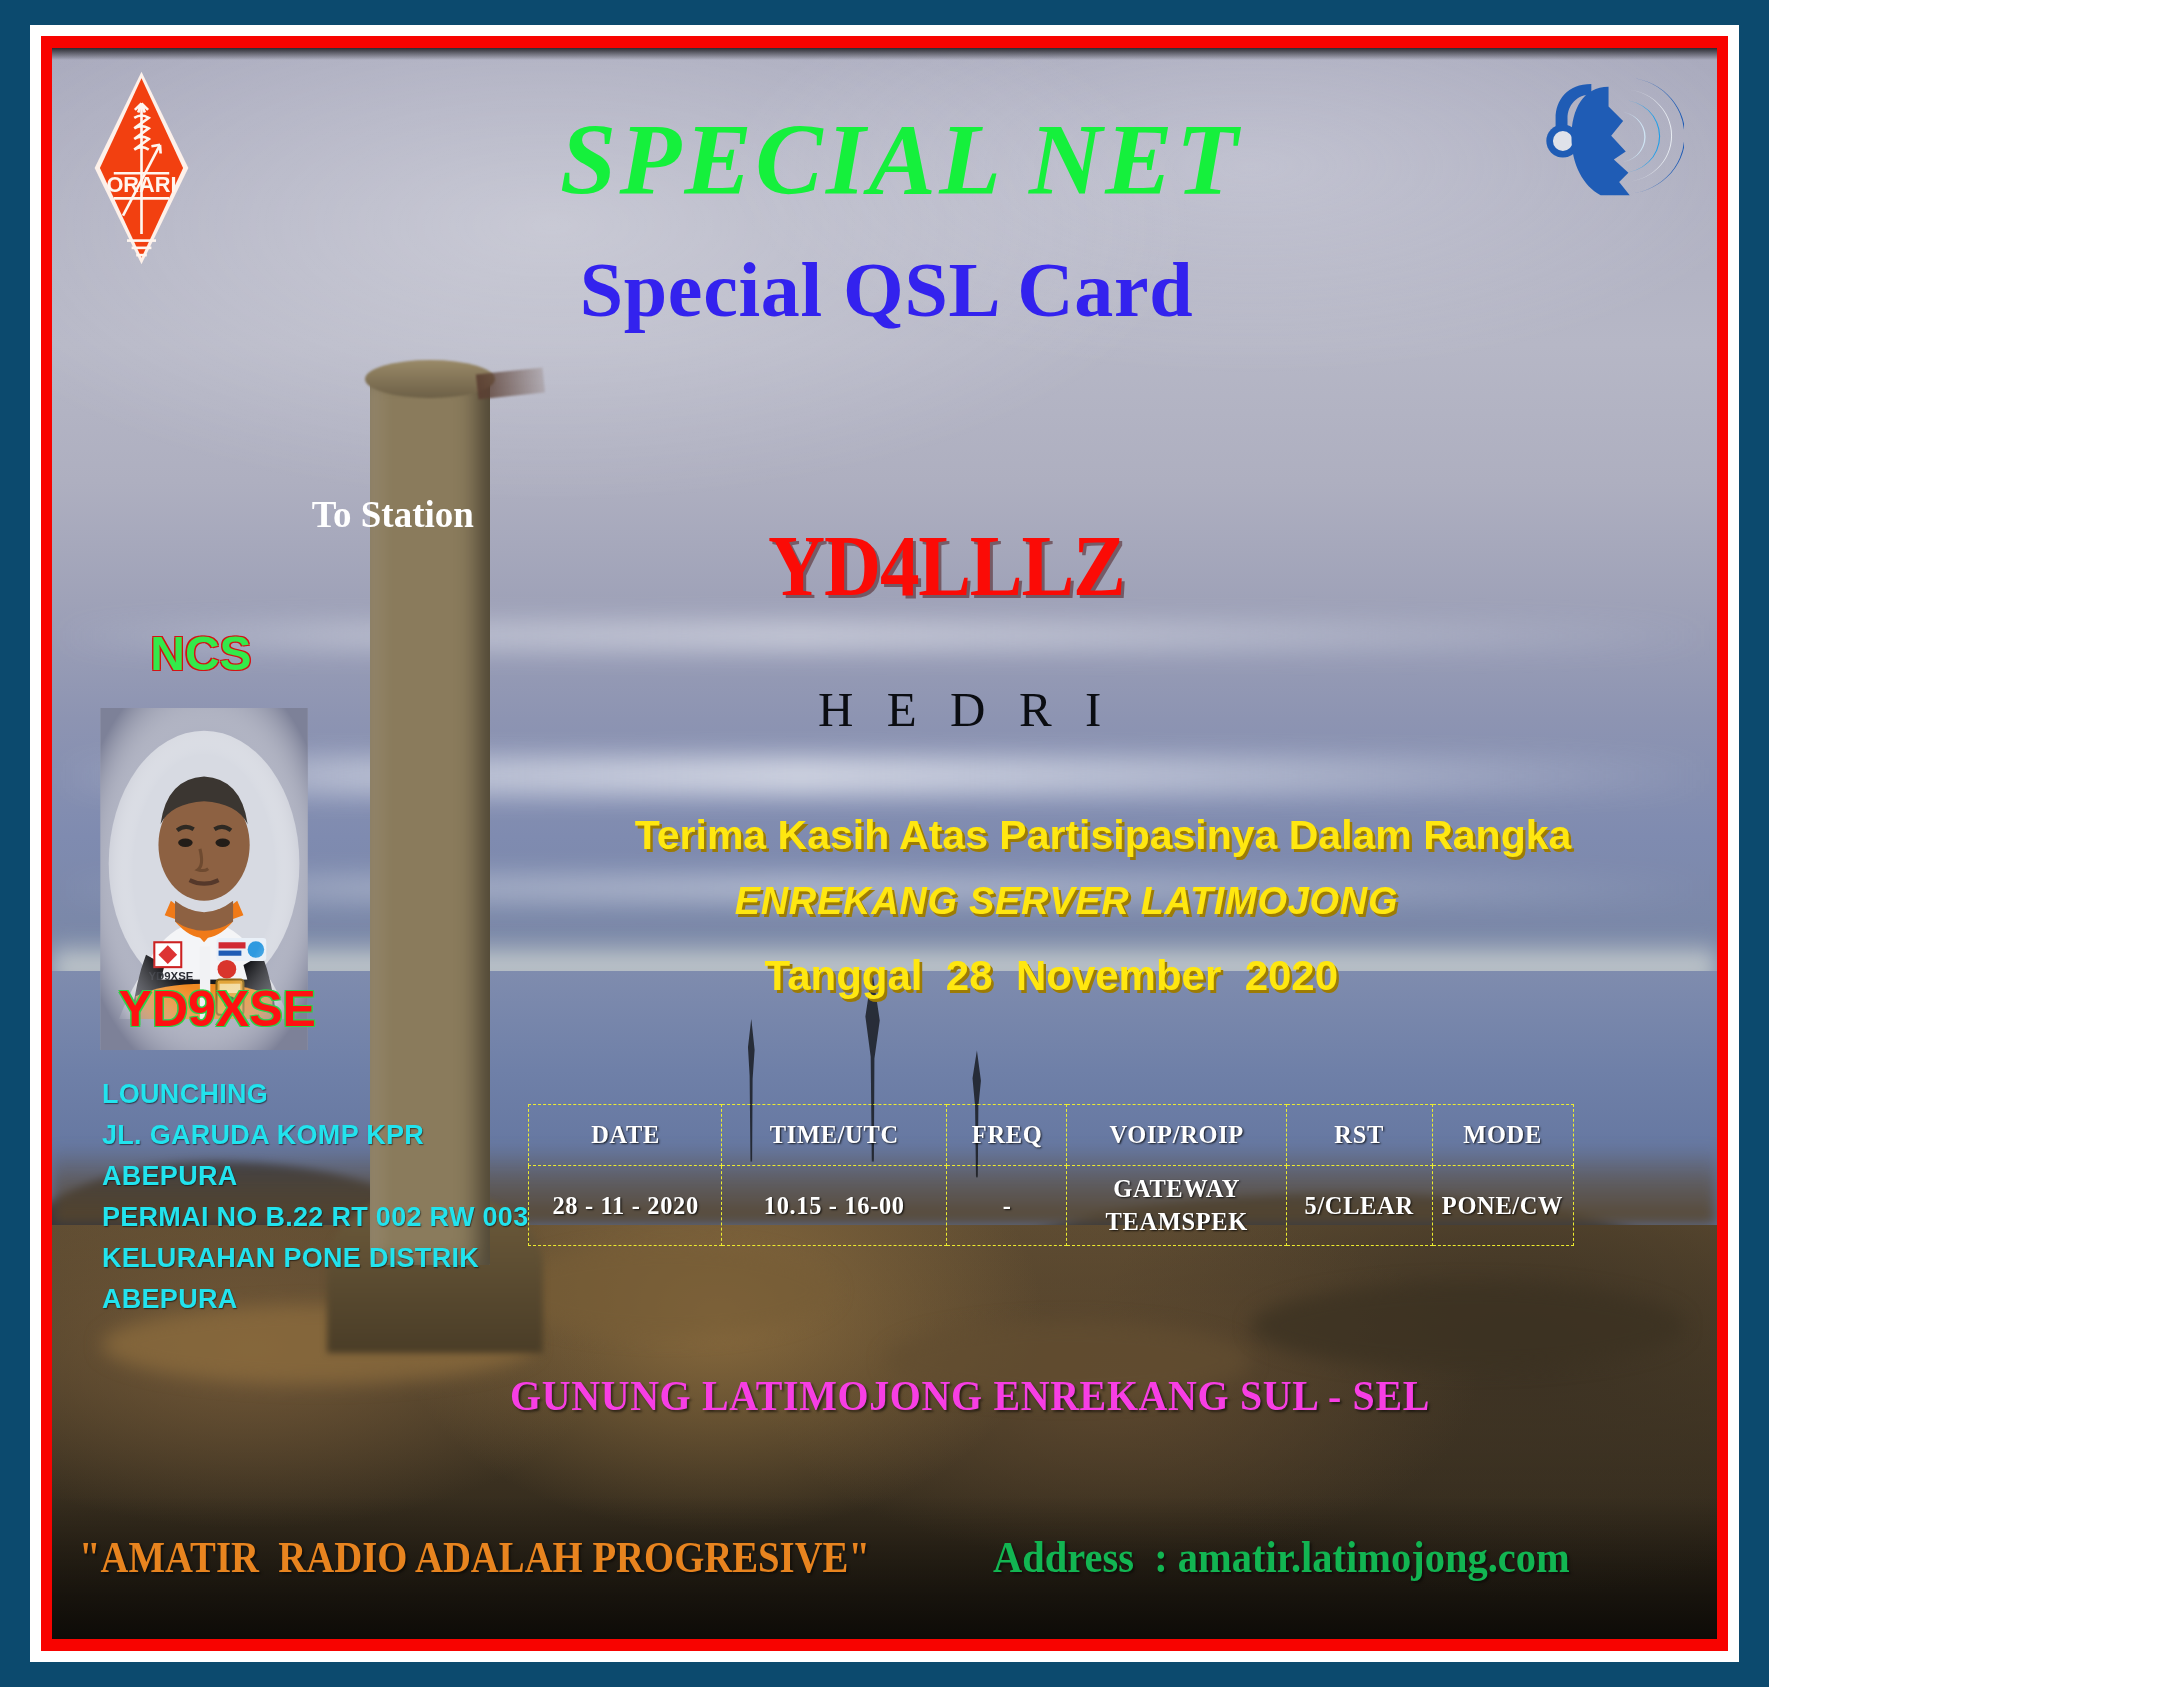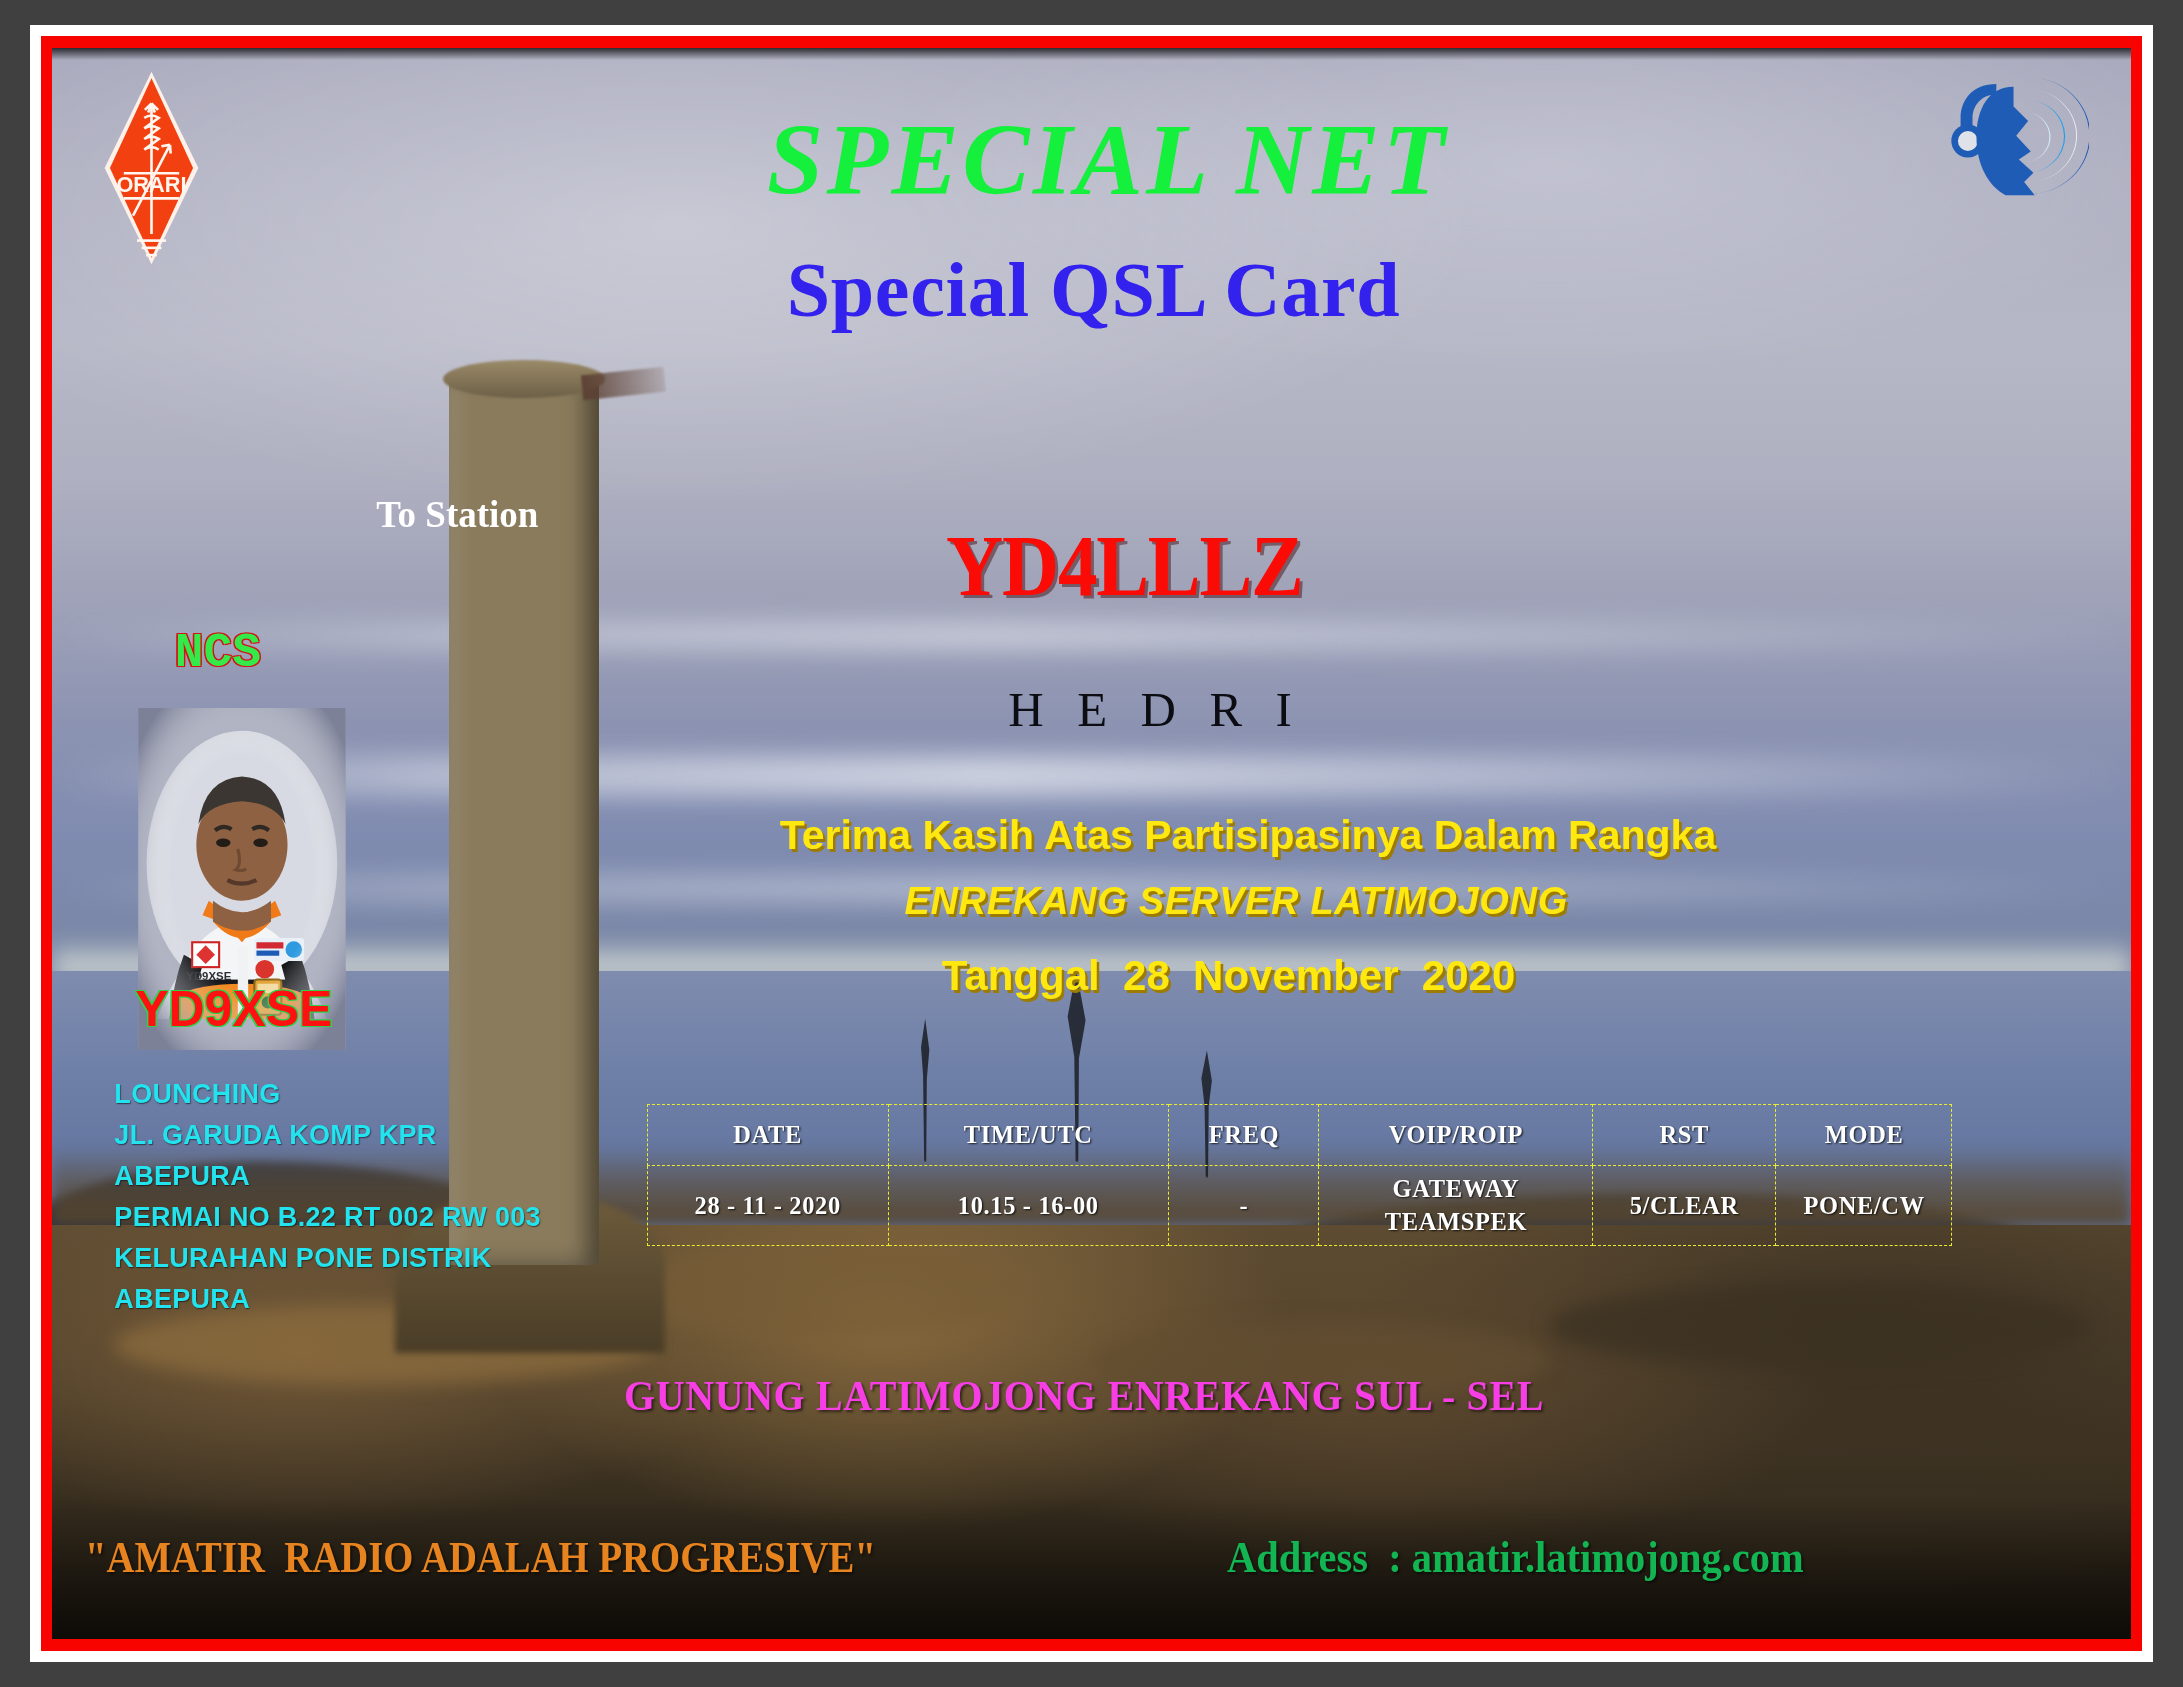--- a/index.html
+++ b/index.html
@@ -1,20 +1,20 @@
 <!DOCTYPE html>
 <html style="font-size:10.6px"><head>
 <meta charset="utf-8">
 <title>QSL Card</title>
 <style>
   html,body{margin:0;padding:0;background:#fff;}
   body{width:2183px;height:1687px;overflow:hidden;font-family:"Liberation Serif",serif;}
 
   
-  #card{position:relative;width:2183px;height:1687px;background:#404040;box-sizing:border-box;}
+  #card{position:relative;width:1769px;height:1687px;background:#0c4a6e;box-sizing:border-box;}
   #whiteband{position:absolute;left:30px;top:25px;right:30px;bottom:25px;background:#ffffff;}
   #redinner{position:absolute;left:41px;top:36px;right:41px;bottom:36px;background:#f80300;}
   #photo{position:absolute;left:52px;top:48px;right:52px;bottom:48px;overflow:hidden;background:#8e90a4;}
 
   
   .scene{position:absolute;inset:0;}
   .sky{position:absolute;left:0;top:0;width:100%;height:62%;
        background:
          radial-gradient(ellipse 55% 40% at 30% 18%, rgba(255,255,255,.30), rgba(255,255,255,0) 70%),
          radial-gradient(ellipse 45% 30% at 72% 12%, rgba(250,250,255,.25), rgba(255,255,255,0) 70%),
@@ -87,21 +87,21 @@
      font-family:"Liberation Serif",serif;letter-spacing:-1.3px;transform:scaleX(.92);transform-origin:left center;
      text-shadow:3.3px 3.3px 0 rgba(60,0,0,.45);}
   #opname{left:46%;top:39.8%;font-size:49px;color:#0b0d12;font-family:"Liberation Serif",serif;letter-spacing:10.6px;}
 
   .ylw{color:#ffe710;font-weight:bold;font-family:"Liberation Sans",sans-serif;text-shadow:2.6px 2.6px 0 #9c7b05;}
   #thanks1{left:35.0%;top:48.0%;font-size:41px;}
   #thanks2{left:41.0%;top:52.3%;font-size:38px;font-style:italic;letter-spacing:0.7px;}
   #thanks3{left:42.8%;top:56.8%;font-size:42px;}
 
   #ncs-label{left:5.9%;top:36.3%;font-size:48px;font-weight:bold;color:#33ea4a;
-     font-family:Liberation Mono, monospace;
+     font-family:Liberation Sans, sans-serif;
      text-shadow:-1.3px -1.3px 0 #d41313,1.3px -1.3px 0 #d41313,-1.3px 1.3px 0 #d41313,1.3px 1.3px 0 #d41313;}
   #ncs-photo{position:absolute;left:2.9%;top:41.5%;width:12.5%;height:21.5%;}
   #ncs-call{left:4.0%;top:58.6%;font-size:50px;font-weight:bold;color:#ff1111;
      font-family:"Liberation Sans",sans-serif;
      text-shadow:-1.3px -1.3px 0 #2dd34a,1.3px -1.3px 0 #2dd34a,-1.3px 1.3px 0 #2dd34a,1.3px 1.3px 0 #2dd34a;}
 
   #address-block{position:absolute;left:3.0%;top:64.5%;font-family:"Liberation Sans",sans-serif;
      font-size:27px;font-weight:bold;color:#22e3ee;line-height:1.52;letter-spacing:0.3px;
      text-shadow:0.7px 0.7px 1.3px rgba(0,0,0,.55);}
 

